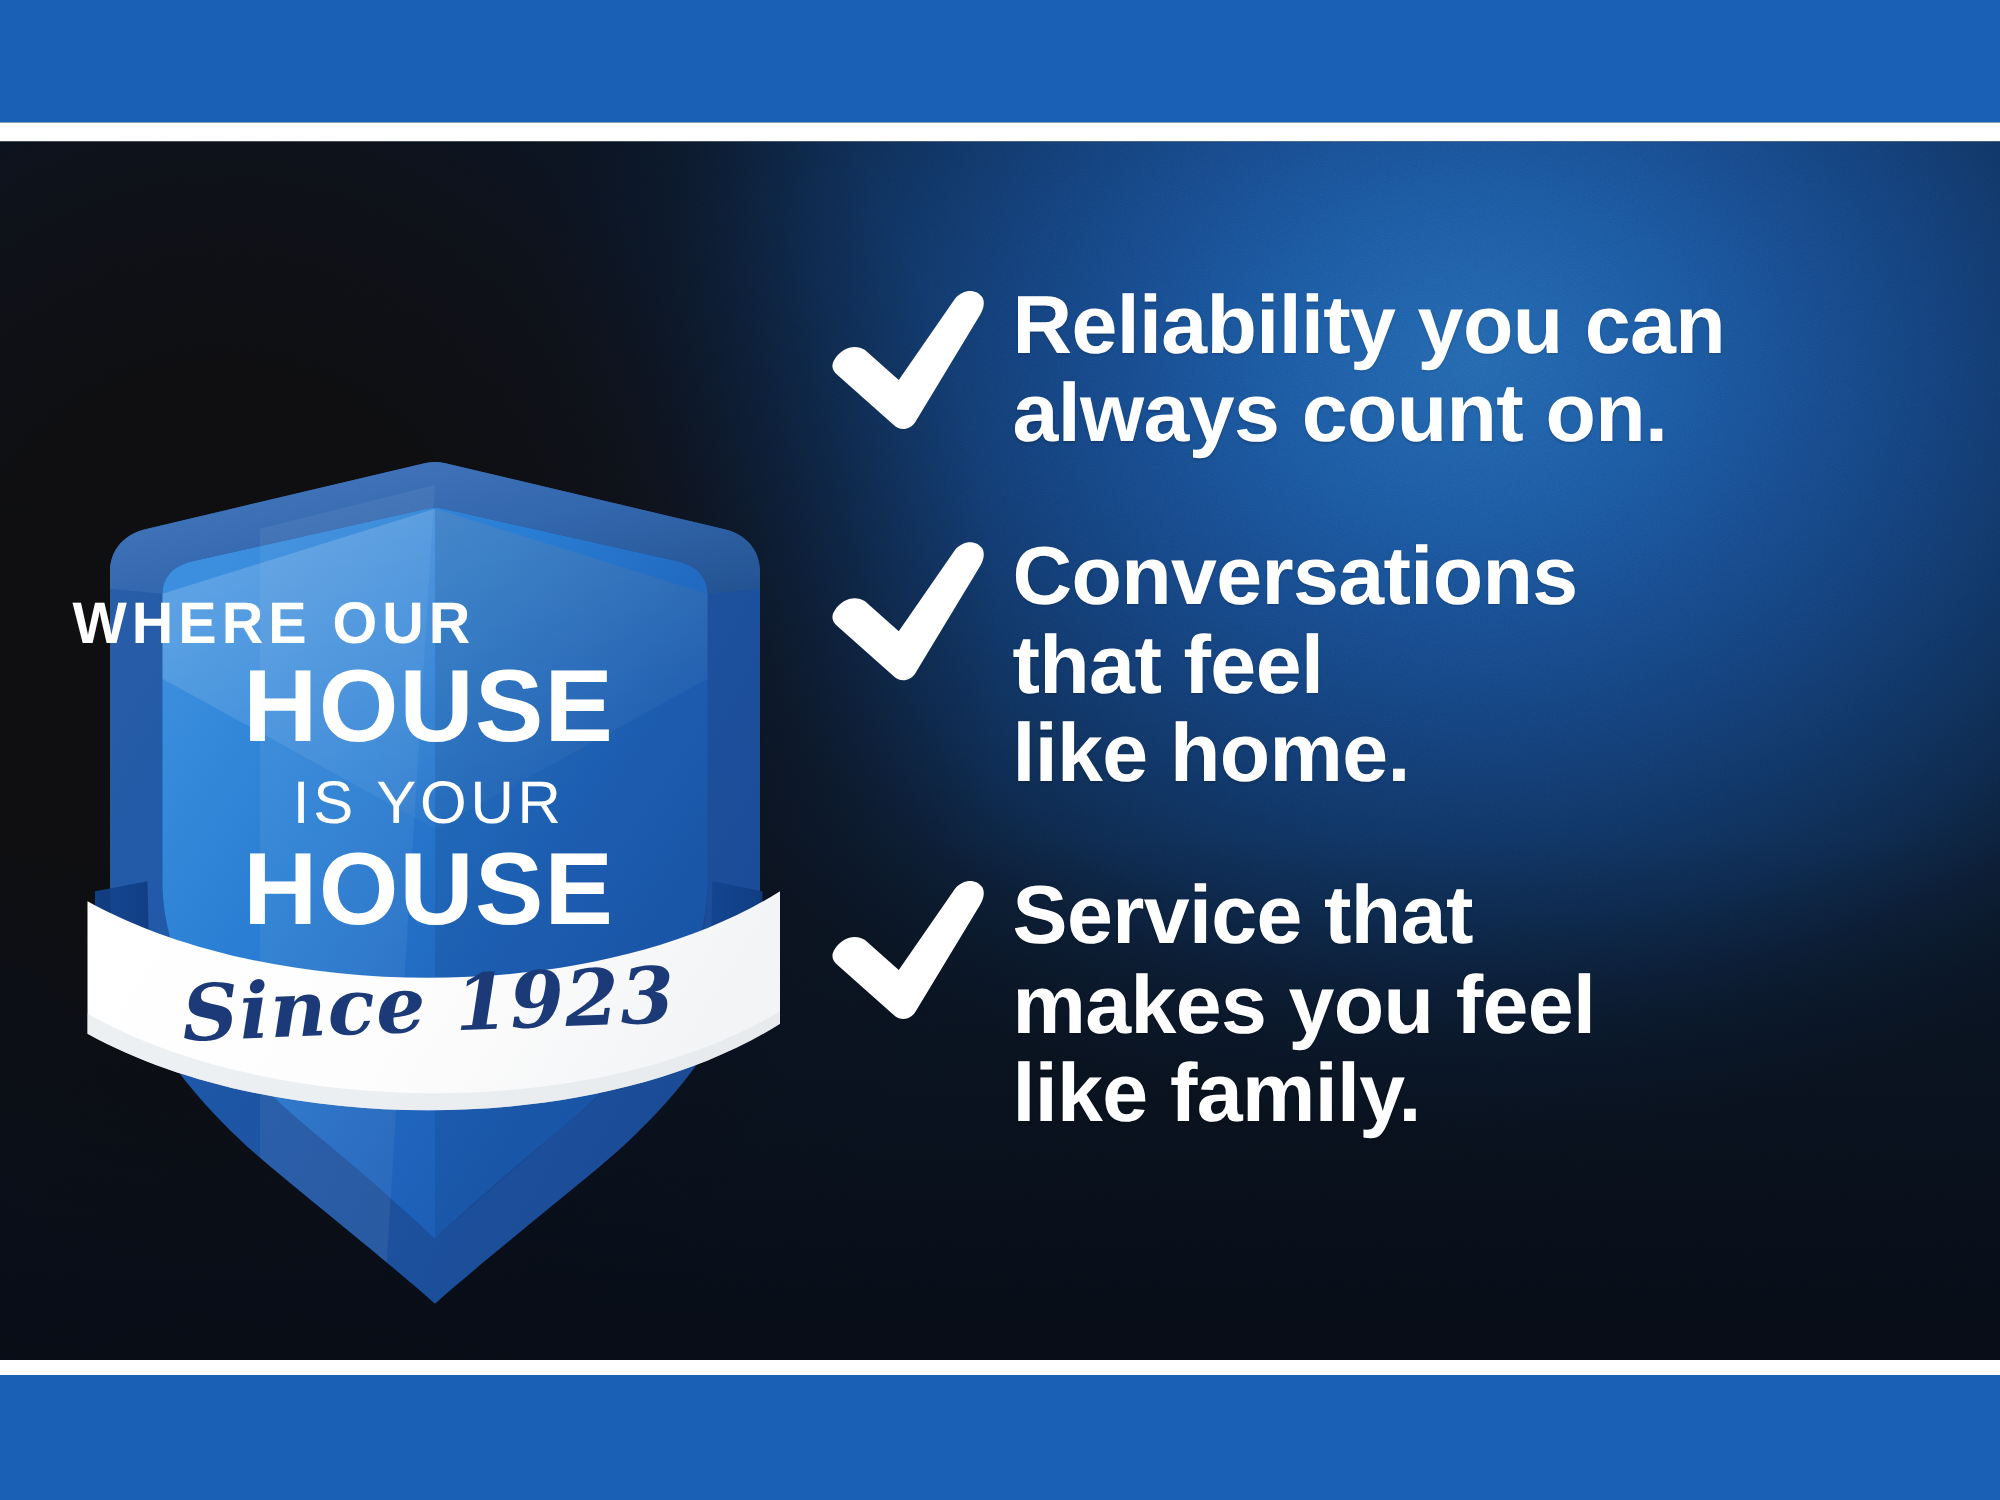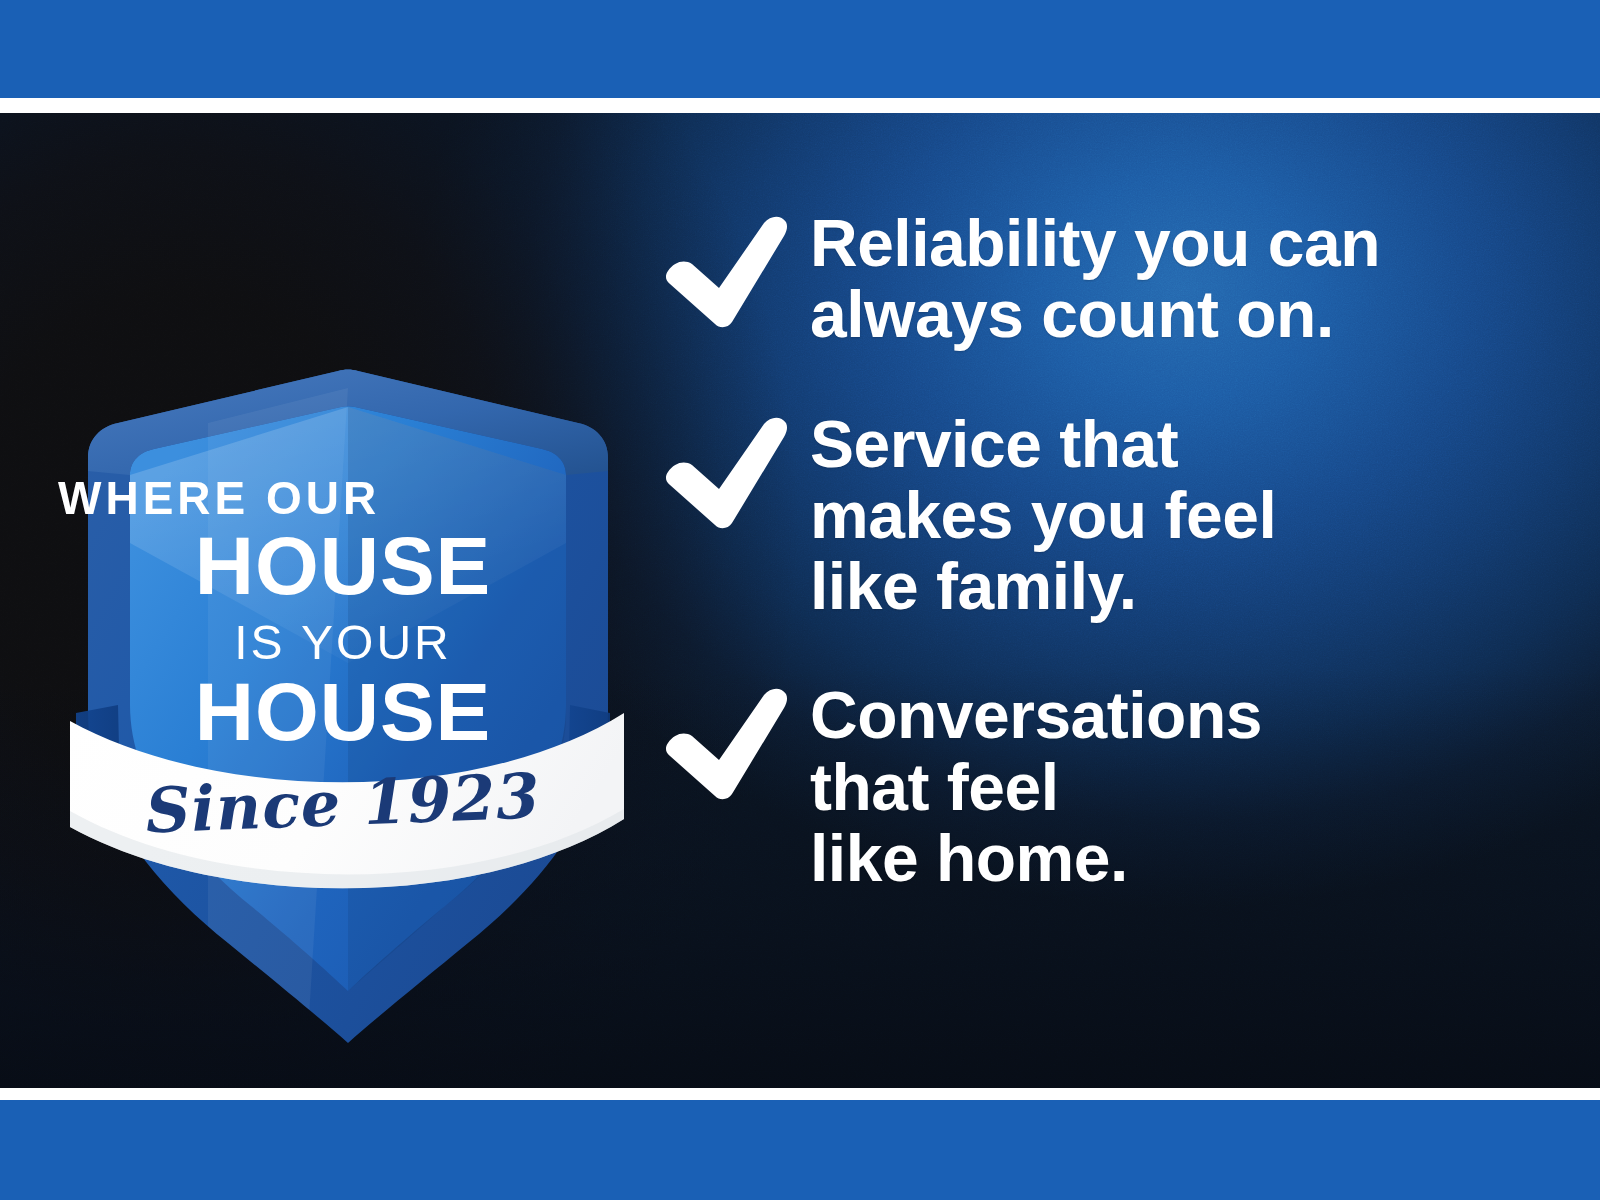--- a/index.html
+++ b/index.html
@@ -169,20 +169,21 @@
   .bullets {
     position: absolute;
     left: 660px;
     top: 95px;
     width: 890px;
   }
   .bullet-row {
     display: flex;
     align-items: flex-start;
     margin-bottom: 58px;
+    margin-top: 16px;
   }
   .bullet-row:last-child { margin-bottom: 0; }
 
   .check-wrap {
     flex: 0 0 150px;
     padding-top: 6px;
   }
   .check-wrap svg { display: block; }
 
   .bullet-text {
@@ -331,43 +332,43 @@
         <div class="check-wrap">
           <svg width="128" height="118" viewBox="0 0 128 118" aria-hidden="true">
             <path d="M8,57 C14,48 24,45 32,50 L59,74 L104,9 C111,1 121,1 126,8 C128,12 127,17 124,22
                      L72,108 C68,114 60,115 55,110 L10,70 C5,66 5,61 8,57 Z" fill="#ffffff"></path>
           </svg>
         </div>
         <div class="bullet-text">Reliability you can
 always count on.</div>
       </div>
 
+      <div class="bullet-row r3">
+        <div class="check-wrap">
+          <svg width="128" height="118" viewBox="0 0 128 118" aria-hidden="true">
+            <path d="M8,57 C14,48 24,45 32,50 L59,74 L104,9 C111,1 121,1 126,8 C128,12 127,17 124,22
+                     L72,108 C68,114 60,115 55,110 L10,70 C5,66 5,61 8,57 Z" fill="#ffffff"></path>
+          </svg>
+        </div>
+        <div class="bullet-text">Conversations
+that feel
+like home.</div>
+      </div>
+
       <div class="bullet-row r2">
         <div class="check-wrap">
           <svg width="128" height="118" viewBox="0 0 128 118" aria-hidden="true">
             <path d="M8,57 C14,48 24,45 32,50 L59,74 L104,9 C111,1 121,1 126,8 C128,12 127,17 124,22
                      L72,108 C68,114 60,115 55,110 L10,70 C5,66 5,61 8,57 Z" fill="#ffffff"></path>
           </svg>
         </div>
         <div class="bullet-text">Service that
 makes you feel
 like family.</div>
       </div>
 
-      <div class="bullet-row r3">
-        <div class="check-wrap">
-          <svg width="128" height="118" viewBox="0 0 128 118" aria-hidden="true">
-            <path d="M8,57 C14,48 24,45 32,50 L59,74 L104,9 C111,1 121,1 126,8 C128,12 127,17 124,22
-                     L72,108 C68,114 60,115 55,110 L10,70 C5,66 5,61 8,57 Z" fill="#ffffff"></path>
-          </svg>
-        </div>
-        <div class="bullet-text">Conversations
-that feel
-like home.</div>
-      </div>
-
     </div>
   </div>
 
   <div class="bar-bottom-gap"></div>
   <div class="bar-bottom"></div>
 
 </div>
 
 </body></html>

